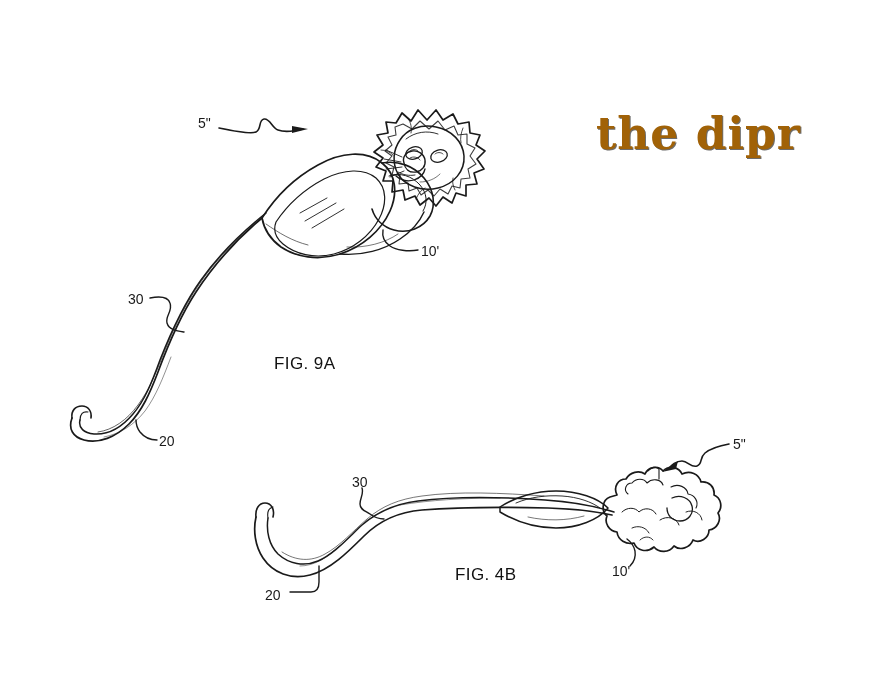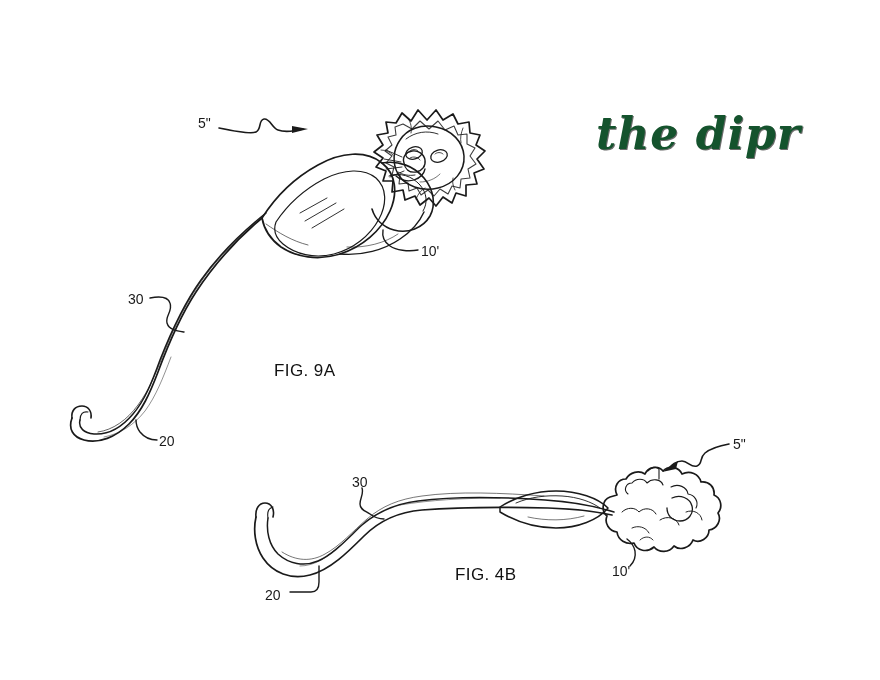--- a/index.html
+++ b/index.html
@@ -30,21 +30,21 @@
   }
   .fig-caption {
     position: absolute;
     font-family: "Liberation Sans", sans-serif;
     font-size: 17px;
     font-weight: 400;
     color: #111111;
     letter-spacing: 0.4px;
     white-space: nowrap;
   }
-  #fig-9a-caption { left: 274px; top: 354px; margin-top: 7px; }
+  #fig-9a-caption { left: 274px; top: 354px; }
   #fig-9b-caption { left: 455px; top: 565px; }
   .ref-num {
     position: absolute;
     font-family: "Liberation Sans", sans-serif;
     font-size: 14px;
     color: #1a1a1a;
     white-space: nowrap;
   }
   #ref-5-a  { left: 198px; top: 115px; }
   #ref-10-a { left: 421px; top: 243px; }
@@ -53,23 +53,22 @@
   #ref-5-b  { left: 733px; top: 436px; }
   #ref-30-b { left: 352px; top: 474px; }
   #ref-20-b { left: 265px; top: 587px; }
   #ref-10-b { left: 612px; top: 563px; }
   #watermark {
     position: absolute;
     left: 596px;
     top: 108px;
     font-family: "DejaVu Serif", "Liberation Serif", serif;
     font-size: 44px;
-    font-style: italic;
     font-weight: 700;
-    color: #14532d;
+    color: #a16207;
     letter-spacing: 1px;
     white-space: nowrap;
     text-shadow: 1px 1px 0 #6d6d6d;
   }
 </style>
 </head>
 <body>
 
 <div id="sheet">
 

